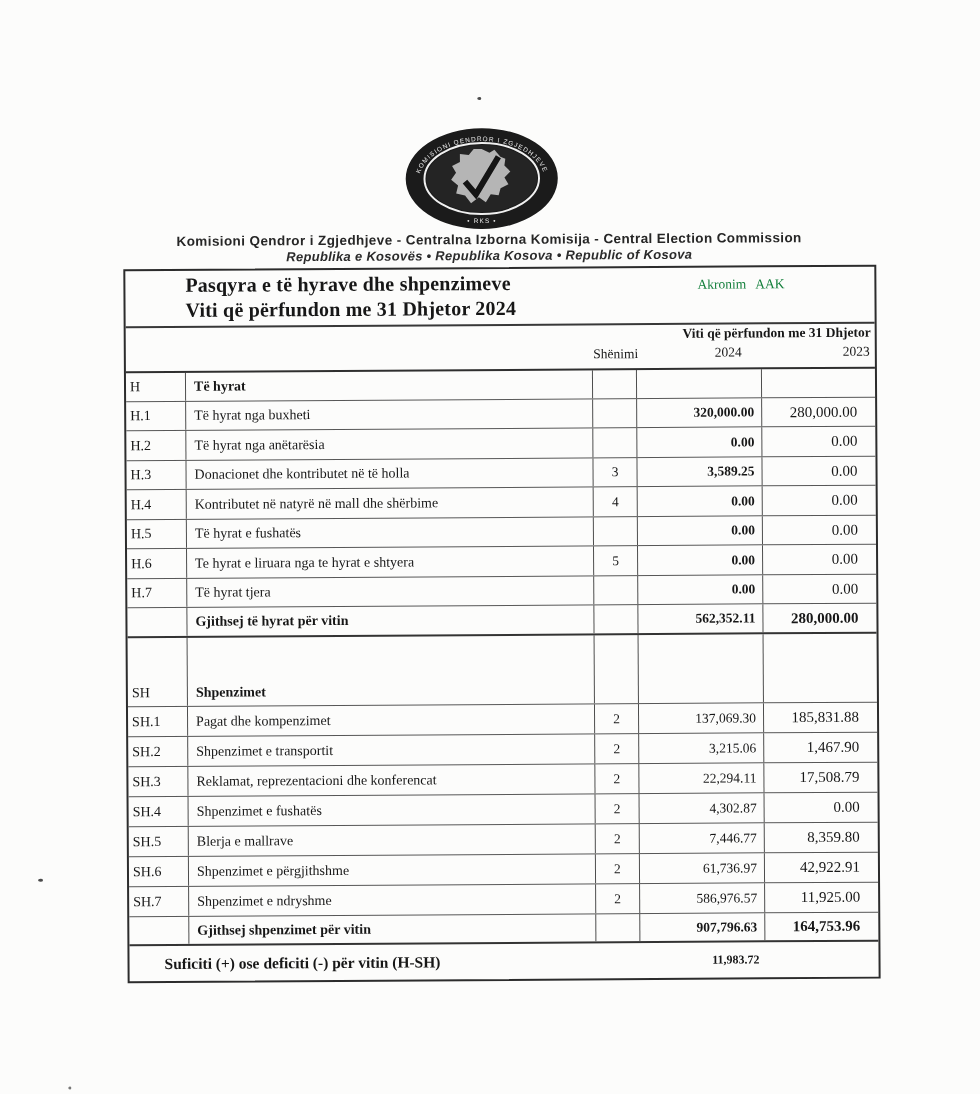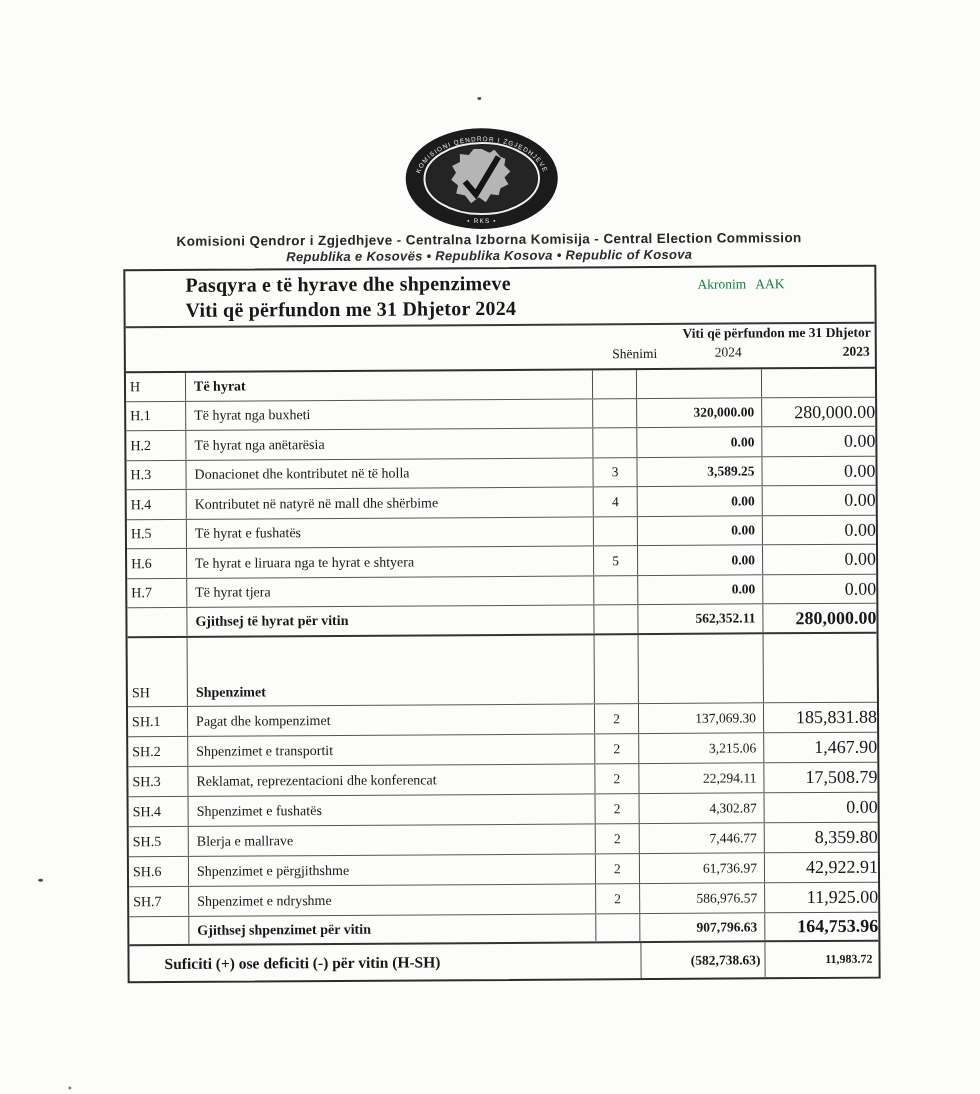--- a/index.html
+++ b/index.html
@@ -30,34 +30,34 @@
     border:2px solid #2c2c2c;background:rgba(255,255,255,.0);
   }
   .tblock{height:55px;border-bottom:2px solid #383838;position:relative;}
   .t1{position:absolute;left:60px;top:3px;font-size:20px;font-weight:bold;letter-spacing:.2px;}
   .t2{position:absolute;left:60px;top:28px;font-size:20px;font-weight:bold;letter-spacing:.2px;}
   .akr{position:absolute;left:572px;top:9px;font-size:13.5px;color:#15803d;}
   .akr .sp{display:inline-block;width:9px;}
 
   .hblock{height:43px;border-bottom:2.5px solid #2f2f2f;position:relative;font-size:13.5px;}
   .ph{position:absolute;right:4px;top:1px;font-weight:bold;}
-  .nh{position:absolute;left:471px;top:21px;width:76px;text-align:center;font-weight:normal;}
+  .nh{position:absolute;left:452px;top:21px;width:76px;text-align:center;font-weight:normal;}
   .y24{position:absolute;right:133px;top:20px;font-weight:normal;}
-  .y23{position:absolute;right:5px;top:20px;font-weight:bold;}
+  .y23{position:absolute;right:5px;top:20px;font-weight:normal;}
 
   .trow{
     display:grid;grid-template-columns:60px 407px 44px 125px 1fr;
     box-sizing:border-box;border-bottom:1px solid #575757;
   }
   .c{border-right:1px solid #4e4e4e;box-sizing:border-box;display:flex;align-items:center;overflow:hidden;white-space:nowrap;}
   .c0{padding-left:4px;font-size:14px;}
   .c1{padding-left:8px;font-size:14px;}
   .c2{justify-content:center;font-size:13.5px;}
   .c3{justify-content:flex-end;padding-right:7px;font-size:13.5px;}
-  .c4{justify-content:flex-end;padding-right:0;font-size:18px;border-right:none;}
+  .c4{justify-content:flex-end;padding-right:18px;font-size:15px;border-right:none;}
   .h29{height:29px}.h30{height:30px}
   .sec .c1{font-weight:bold;}
   .sec-tall{height:69px;}
   .sec-tall .c{align-items:flex-end;padding-bottom:5px;}
   .inc .c3{font-weight:bold;}
   .tot{border-bottom-width:2.5px;border-bottom-color:#333;}
   .tot .c1,.tot .c3,.tot .c4{font-weight:bold;}
   .res{
     display:grid;grid-template-columns:511px 125px 1fr;height:35px;
     border-bottom:none;box-sizing:border-box;
@@ -237,18 +237,17 @@
     <div class="trow tot h29">
       <div class="c c0"></div>
       <div class="c c1">Gjithsej shpenzimet për vitin</div>
       <div class="c c2"></div>
       <div class="c c3">907,796.63</div>
       <div class="c c4">164,753.96</div>
     </div>
 
     <div class="res">
       <div class="rc0">Suficiti (+) ose deficiti (-) për vitin (H-SH)</div>
-      <div class="rc1">(582,738.63)</div>
       <div class="rc2">11,983.72</div>
     </div>
 
   </div>
 </div>
 
 </body></html>

